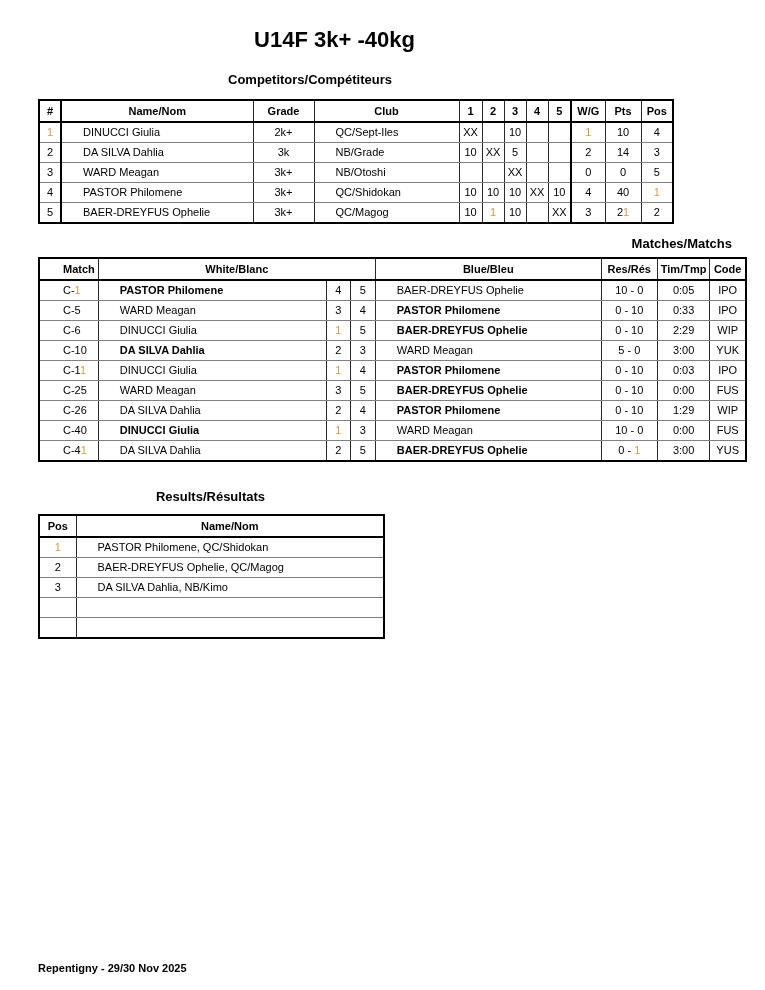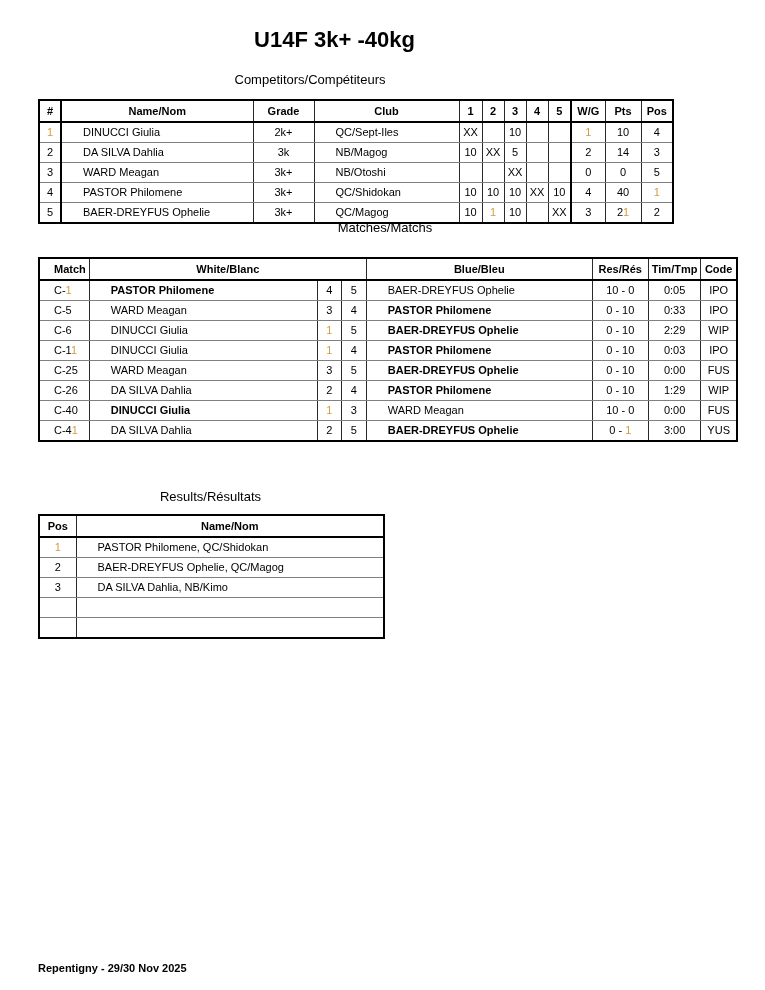--- a/index.html
+++ b/index.html
@@ -5,43 +5,43 @@
   html,body { margin:0; padding:0; background:#fff; }
   .page {
     position:relative; width:765px; height:990px; background:#fff;
     font-family:"Liberation Sans", sans-serif; color:#000; overflow:hidden;
   }
   .page-title {
     position:absolute; top:27px; left:0; width:669px;
     text-align:center; font-size:22px; font-weight:bold; letter-spacing:0px;
   }
   .section-heading {
-    position:absolute; font-size:13px; font-weight:normal; text-align:center;
+    position:absolute; font-size:13px; font-weight:bold; text-align:center;
   }
   #heading-competitors { top:72px;  left:38px; width:544px; }
-  #heading-matches     { top:220px; left:38px; width:694px; }
+  #heading-matches     { top:236px; left:38px; width:694px;text-align:right; }
   #heading-results     { top:489px; left:38px; width:345px; }
 
   table {
     position:absolute; border-collapse:collapse; table-layout:fixed;
     background:#fff; border:2px solid #000;
   }
   #competitors-table { top:99px;  left:38px; }
   #matches-table     { top:257px; left:38px; }
   #results-table     { top:514px; left:38px; }
 
   th, td {
     font-size:11px; height:19px; line-height:19px; padding:0 3px;
     border-right:1px solid #2a2a2a; border-bottom:1px solid #808080;
     overflow:hidden; white-space:nowrap; vertical-align:middle; text-align:center;
   }
   th { font-weight:bold; border-bottom:2px solid #000; height:20px; }
   th:last-child, td:last-child { border-right:none; }
   .left  { text-align:left; padding-left:21px; }
-  .mleft { text-align:left; padding-left:14px; }
+  .mleft { text-align:left; padding-left:23px; }
   .b { font-weight:bold; }
   .one { color: var(--one, #D49C3C); }
 
   
   #competitors-table th:nth-child(1), #competitors-table td:nth-child(1),
   #competitors-table th:nth-child(9), #competitors-table td:nth-child(9) {
     border-right:2px solid #000;
   }
 
   .footer {
@@ -103,21 +103,21 @@
           <td class="ctr"></td>
           <td class="ctr"></td>
           <td class="ctr"><span class="one">1</span></td>
           <td class="ctr">10</td>
           <td class="ctr">4</td>
         </tr>
         <tr>
           <td class="ctr">2</td>
           <td class="left">DA SILVA Dahlia</td>
           <td class="ctr">3k</td>
-          <td class="left">NB/Magog</td>
+          <td class="left">NB/Grade</td>
           <td class="ctr">10</td>
           <td class="ctr">XX</td>
           <td class="ctr">5</td>
           <td class="ctr"></td>
           <td class="ctr"></td>
           <td class="ctr">2</td>
           <td class="ctr">14</td>
           <td class="ctr">3</td>
         </tr>
         <tr>
@@ -213,20 +213,30 @@
           <td class="mleft">C-6</td>
           <td class="left">DINUCCI Giulia</td>
           <td class="ctr"><span class="one">1</span></td>
           <td class="ctr">5</td>
           <td class="left b">BAER-DREYFUS Ophelie</td>
           <td class="ctr">0 - 10</td>
           <td class="ctr">2:29</td>
           <td class="ctr">WIP</td>
         </tr>
         <tr>
+          <td class="mleft">C-10</td>
+          <td class="left b">DA SILVA Dahlia</td>
+          <td class="ctr">2</td>
+          <td class="ctr">3</td>
+          <td class="left">WARD Meagan</td>
+          <td class="ctr">5 - 0</td>
+          <td class="ctr">3:00</td>
+          <td class="ctr">YUK</td>
+        </tr>
+        <tr>
           <td class="mleft">C-1<span class="one">1</span></td>
           <td class="left">DINUCCI Giulia</td>
           <td class="ctr"><span class="one">1</span></td>
           <td class="ctr">4</td>
           <td class="left b">PASTOR Philomene</td>
           <td class="ctr">0 - 10</td>
           <td class="ctr">0:03</td>
           <td class="ctr">IPO</td>
         </tr>
         <tr>

